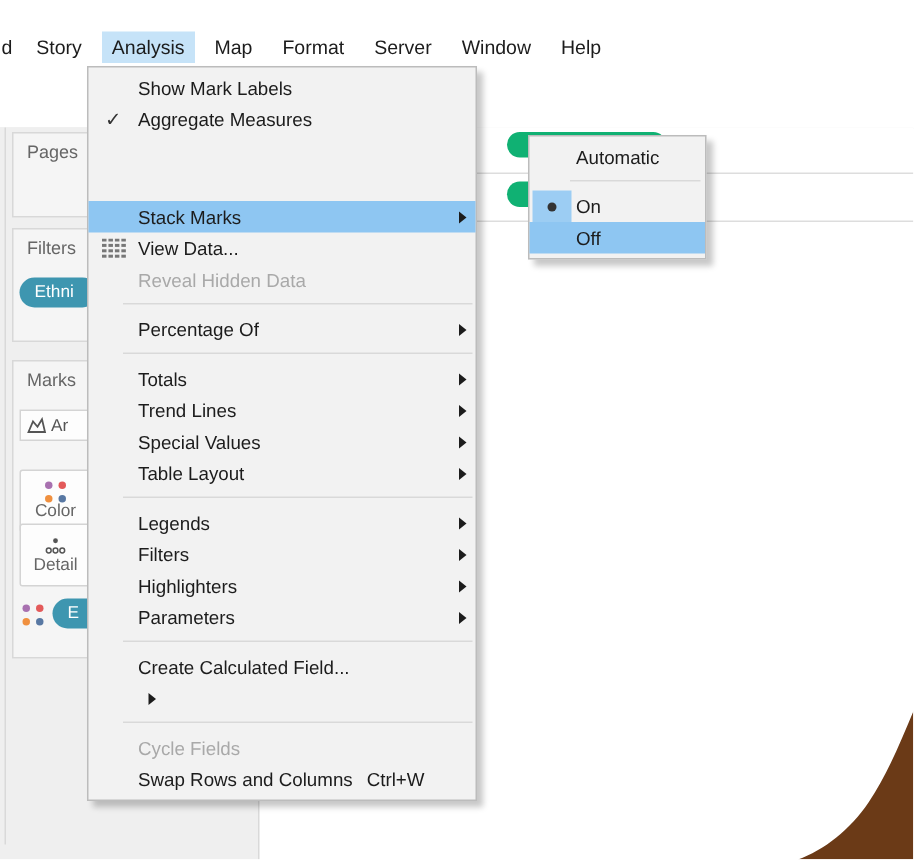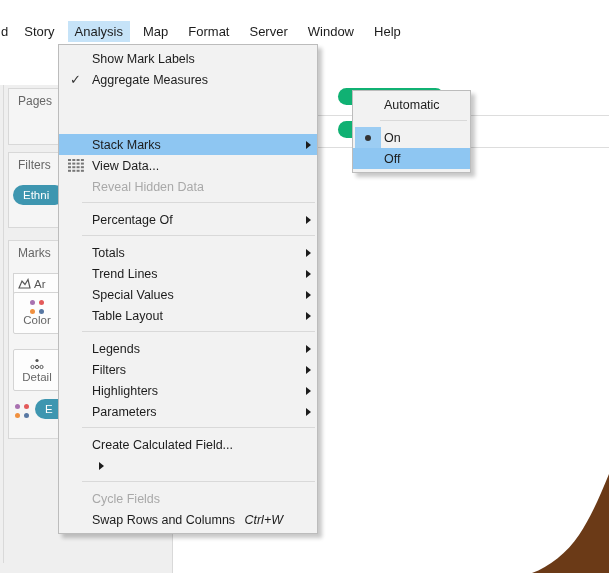--- a/index.html
+++ b/index.html
@@ -38,21 +38,21 @@
   .dots4 i{position:absolute;width:5px;height:5px;border-radius:50%;}
   .marktype{position:absolute;left:4px;top:32px;width:50px;height:21px;background:#fdfdfd;border:1px solid #d4d4d4;
         display:flex;align-items:center;font-size:11.5px;color:#555;padding-left:4px;box-sizing:border-box;gap:3px;}
 
   
   .menu{position:absolute;left:58px;top:44px;width:258px;background:#f2f2f2;border:1px solid #bcbcbc;
         box-shadow:4px 4px 4px rgba(0,0,0,0.22);padding:3px 0;box-sizing:content-box;z-index:30;font-size:12.5px;}
   .mi{height:21px;display:flex;align-items:center;padding-right:6px;cursor:default;}
   .mi .gut{width:33px;display:flex;align-items:center;justify-content:center;flex:none;color:#333;}
   .mi .lbl{flex:1;white-space:nowrap;}
-  .mi .shortcut{margin-right:16px;color:#1c1c1c;font-style:italic;}
+  .mi .shortcut{margin-right:16px;color:#1c1c1c;}
   .mi .arr{width:12px;display:flex;justify-content:flex-end;align-items:center;}
   .mi .arr.on::before{content:"";width:0;height:0;border-top:4px solid transparent;border-bottom:4px solid transparent;border-left:5px solid #1c1c1c;}
   .mi.hl{background:#8ec6f2;margin-top:44px;}
   .mi.dis .lbl{color:#a9a9a9;}
   .msep{height:12px;position:relative;}
   .msep::before{content:"";position:absolute;left:23px;right:2px;top:5px;height:1px;background:#d9d9d9;}
   .check{font-size:13px;color:#333;}
 
   
   .submenu{position:absolute;left:311px;top:90px;width:117px;background:#f2f2f2;border:1px solid #bcbcbc;
@@ -170,21 +170,21 @@
     <div class="card" style="top:155px;height:197px;">
       <div class="cardlab">Marks</div>
 
       <div class="marktype">
         <svg width="13" height="11" viewBox="0 0 13 11">
           <path d="M1 10 L4 3 L7 6.5 L10 1.5 L12 10 Z" fill="none" stroke="#555" stroke-width="1.2"></path>
         </svg>
         <span>Ar</span>
       </div>
 
-      <div class="mbtn" style="top:51px;height:40px;">
+      <div class="mbtn" style="top:72px;height:40px;">
         <span class="dots4">
           <i style="left:0;top:0;background:#a871b0;"></i>
             <i style="right:0;top:0;background:#e35a5a;"></i>
           <i style="left:0;bottom:0;background:#f0903f;"></i>
             <i style="right:0;bottom:0;background:#5878a3;"></i>
         </span>
         <span>Color</span>
       </div>
 
       <div class="mbtn" style="top:108px;height:40px;">

